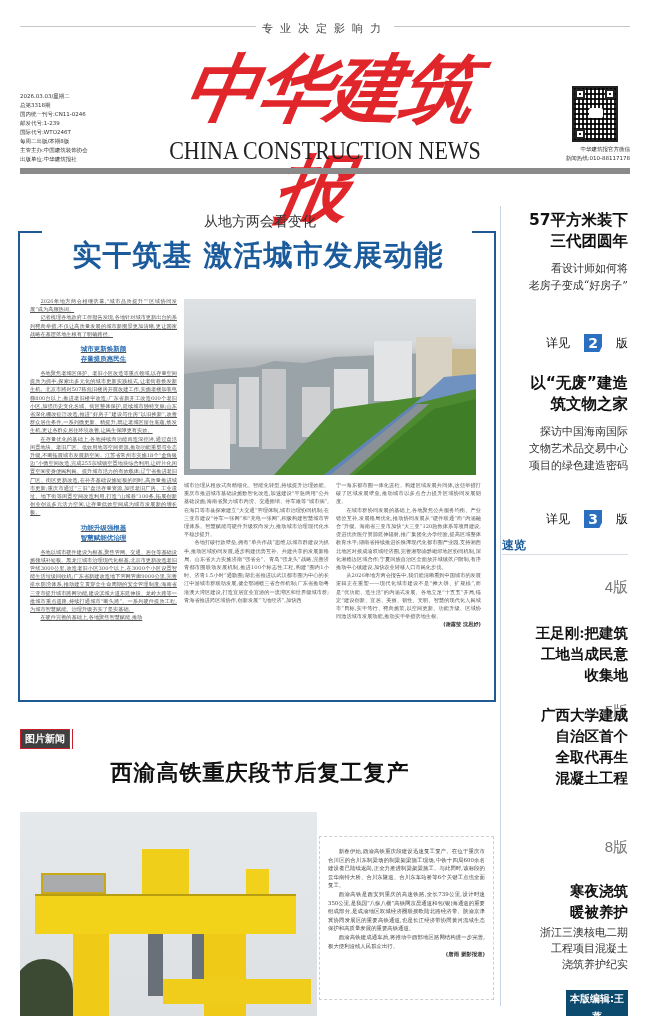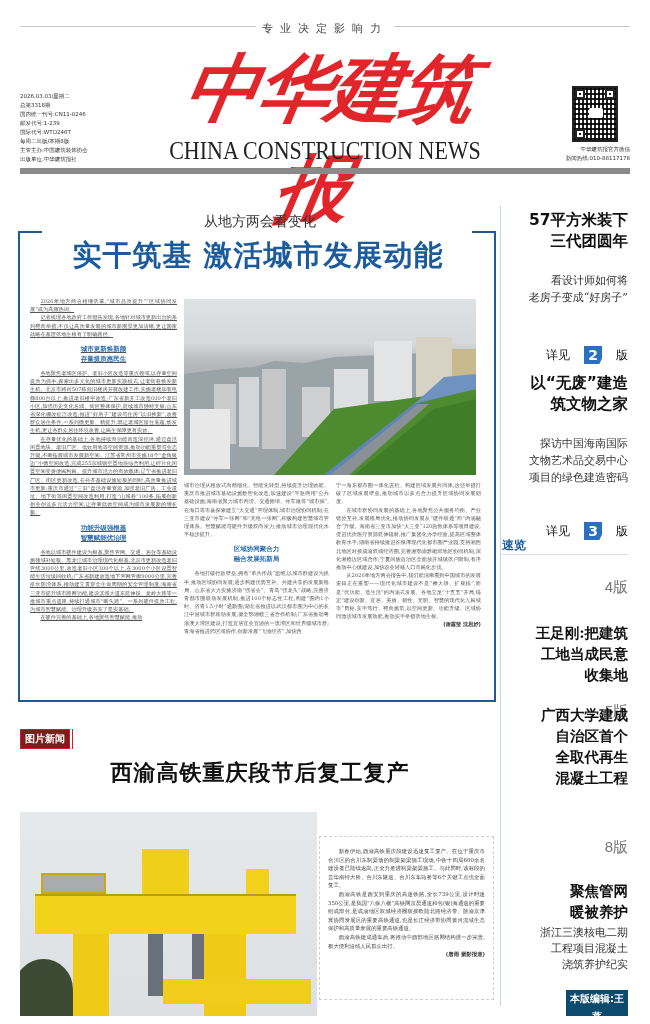--- a/index.html
+++ b/index.html
@@ -33,32 +33,32 @@
   .col p { text-indent: 2em; }
   .sub-head { text-align: center; font-family: "DejaVu Sans", sans-serif; font-weight: bold; color: #2b6cb0; font-size: 6.5px; line-height: 10px; margin: 6px 0 5px; text-indent: 0 !important; }
   .byline { text-align: right; font-family: "DejaVu Sans", sans-serif; font-weight: bold; color: #333; text-indent: 0 !important; }
   .lead-photo { position: absolute; left: 184px; top: 299px; width: 292px; height: 176px; overflow: hidden;
       background: linear-gradient(180deg, #dfe2e4 0%, #d6d9dc 25%, #b9bcbf 35%, #9ea3a7 55%, #6b8a58 75%, #4a7a30 100%); }
 
   
   .rcol-line { position: absolute; left: 500px; top: 206px; width: 1px; height: 800px; background: #c6d3e2; }
   .rstory { position: absolute; right: 22px; width: 124px; text-align: right; }
   .r-title-sans { font-family: "DejaVu Sans", sans-serif; font-weight: bold; font-size: 15.5px; line-height: 21px; color: #111; }
-  .r-sub { font-family: "DejaVu Serif", serif; font-size: 11px; line-height: 17px; color: #333; margin-top: 20px; }
+  .r-sub { font-family: "DejaVu Serif", serif; font-size: 11px; line-height: 17px; color: #333; margin-top: 8px; }
   .r-see { margin-top: 40px; font-family: "DejaVu Sans", sans-serif; font-size: 12px; color: #111; display: flex; justify-content: flex-end; align-items: center; gap: 14px; }
   .page-badge { display: inline-block; width: 18px; height: 18px; background: #2a6fc0; color: #fff; font-weight: bold; font-size: 14px; line-height: 18px; text-align: center; clip-path: polygon(0 0, 100% 0, 100% 70%, 85% 100%, 0 100%); }
   .speed-label { position: absolute; left: 502px; top: 537px; font-family: Liberation Mono, monospace; font-weight: bold; font-size: 12px; color: #1d5d9b; }
   .speed-line { position: absolute; left: 502px; top: 554px; width: 126px; height: 1px; background: #d8dde3; }
   .r-page { position: absolute; right: 22px; font-family: "Liberation Sans", sans-serif; font-size: 15px; color: #777; }
   .r-title-serif { position: absolute; right: 22px; text-align: right; font-family: "DejaVu Serif", serif; font-weight: bold; font-size: 14.5px; line-height: 21px; color: #111; width: 126px; }
   .r-sub2 { position: absolute; right: 22px; text-align: right; font-family: "DejaVu Serif", serif; font-size: 11px; line-height: 16px; color: #333; width: 126px; }
   .editor-badge { position: absolute; right: 22px; top: 990px; width: 62px; height: 26px; background: #0c4a6e; color: #fff; font-family: "DejaVu Sans", sans-serif; font-weight: bold; font-size: 10px; line-height: 18px; text-align: center; }
 
   
-  .photo-tag { position: absolute; left: 20px; top: 729px; padding: 2px 4px; background: #7f1d1d; color: #fff; font-family: "DejaVu Serif", serif; font-weight: bold; font-size: 10px; border: 1px solid #c8202a; box-shadow: 2px 0 0 #fff, 3px 0 0 #c8202a; }
+  .photo-tag { position: absolute; left: 20px; top: 729px; padding: 2px 4px; background: #404040; color: #fff; font-family: "DejaVu Serif", serif; font-weight: bold; font-size: 10px; border: 1px solid #c8202a; box-shadow: 2px 0 0 #fff, 3px 0 0 #c8202a; }
   .photo-title { position: absolute; left: 20px; width: 480px; top: 758px; text-align: center; font-family: "DejaVu Sans", sans-serif; font-weight: bold; font-size: 22px; color: #111; letter-spacing: 1px; }
   .crane-photo { position: absolute; left: 20px; top: 812px; width: 297px; height: 204px; overflow: hidden;
       background: linear-gradient(180deg, #e6e9ec 0%, #dde0e3 100%); }
   .crane-photo .beam { position: absolute; left: 5%; top: 40%; width: 88%; height: 20%; background: #f3d21a; border-top: 2px solid #b89d10; }
   .crane-photo .tower { position: absolute; left: 41%; top: 18%; width: 16%; height: 25%; background: #f0cf1a; }
   .crane-photo .leg1 { position: absolute; left: 18%; top: 60%; width: 12%; height: 40%; background: #efcb18; }
   .crane-photo .leg2 { position: absolute; left: 62%; top: 60%; width: 14%; height: 40%; background: #efcb18; }
   .crane-photo .pillar1 { position: absolute; left: 43%; top: 60%; width: 5%; height: 30%; background: #6a7078; }
   .crane-photo .pillar2 { position: absolute; left: 58%; top: 60%; width: 4%; height: 30%; background: #6a7078; }
   .crane-photo .cabin { position: absolute; left: 7%; top: 30%; width: 22%; height: 10%; border: 2px solid #c9a915; background: rgba(60,60,60,0.35); }
@@ -139,24 +139,20 @@
       <path d="M90 176 L150 110 L220 100 L292 90 L292 176 Z" fill="#4e8a2f"></path>
       <path d="M140 176 L230 105 L245 105 L165 176 Z" fill="#8a9196"></path>
       <path d="M140 176 L230 105 L234 105 L146 176 Z" fill="#5e84b8"></path>
       <path d="M230 105 L260 78 L292 75 L292 90 Z" fill="#6f92c0"></path>
       <path d="M170 176 L250 110 L292 100 L292 176 Z" fill="#3f7d27"></path>
     </svg>
   </div>
 
   <div class="col" style="left:184px; top:481px; width:145px; height:215px;">
     <p style="text-indent:0">城市治理从粗放式向精细化、智能化转型,持续提升治理效能。重庆市推进城市基础设施数智化改造,加速建设“平急两用”公共基础设施;海南省聚力城市内涝、交通拥堵、停车难等“城市病”,在海口等市县探索建立“大交通”管理体制,城市治理协同机制;在三亚市建设“停车一张网”和“充电一张网”,积极构建智慧城市管理体系。智慧赋能与硬件升级双向发力,推动城市治理现代化水平稳步提升。</p>
-    <div class="sub-head">
-      <div>区域协同聚合力</div>
-      <div>融合发展拓新局</div>
-    </div>
     <p>各地打破行政壁垒,拥有“单兵作战”思维,以城市群建设为抓手,推动区域协同发展,逐步构建优势互补、共建共享的发展新格局。山东省大力实施济南“强省会”、青岛“强龙头”战略,完善济青都市圈联动发展机制,推进100个标志性工程,构建“圈内1小时、济青1.5小时”通勤圈;湖北省推进以武汉都市圈为中心的长江中游城市群联动发展,健全鄂湘赣三省合作机制;广东省推动粤港澳大湾区建设,打造宜居宜业宜游的一流湾区和世界级城市群;青海省推进跨区域协作,创新发展“飞地经济”,加快西</p>
   </div>
 
   <div class="col" style="left:336px; top:481px; width:145px; height:215px;">
     <p style="text-indent:0">宁一海东都市圈一体化进程。构建区域发展共同体,这些举措打破了区域发展壁垒,推动城市以多点合力提升区域协同发展韧度。</p>
     <p>在城市群协同发展的基础上,各地聚焦公共服务均衡、产业错位互补,发展格局优化,推动协同发展从“硬件联通”向“内涵融合”升级。海南省三亚市加快“大三亚”120急救体系等项目建设,促进优质医疗资源延伸辐射,推广集团化办学经验,提高区域整体教育水平;湖南省持续推进长株潭现代化都市圈产业园,支持湘西北地区对接成渝双城经济圈,完善湘鄂渝黔毗邻地区协同机制,深化湘赣边区域合作;宁夏回族自治区全面放开城镇落户限制,有序推动中心镇建设,加快农业转移人口市民化步伐。</p>
     <p>从2026年地方两会报告中,我们能清晰看到中国城市的发展逻辑正在重塑——现代化城市建设不是“摊大饼、扩规模”,而是“优功能、造生活”的内涵式发展。各地立足“十五五”开局,锚定“建设创新、宜居、美丽、韧性、文明、智慧的现代化人民城市”目标,实干笃行、靶向施策,以空间更新、功能升级、区域协同激活城市发展动能,推动实干举措落地生根。</p>
     <p class="byline">(谢露莹 沈思妤)</p>
   </div>
 </section>
@@ -210,21 +206,21 @@
   <div class="r-page" style="top:702px;">5版</div>
   <div class="r-title-serif" style="top:704px;padding-left:19px;">
     <div>广西大学建成</div>
     <div>自治区首个</div>
     <div>全取代再生</div>
     <div>混凝土工程</div>
   </div>
 
   <div class="r-page" style="top:838px;margin-left:32px;">8版</div>
   <div class="r-title-serif" style="top:880px;">
-    <div>聚焦管网</div>
+    <div>寒夜浇筑</div>
     <div>暖被养护</div>
   </div>
   <div class="r-sub2" style="top:925px;">
     <div>浙江三澳核电二期</div>
     <div>工程项目混凝土</div>
     <div>浇筑养护纪实</div>
   </div>
 
   <div class="editor-badge">本版编辑:王蔷</div>
 </aside>

